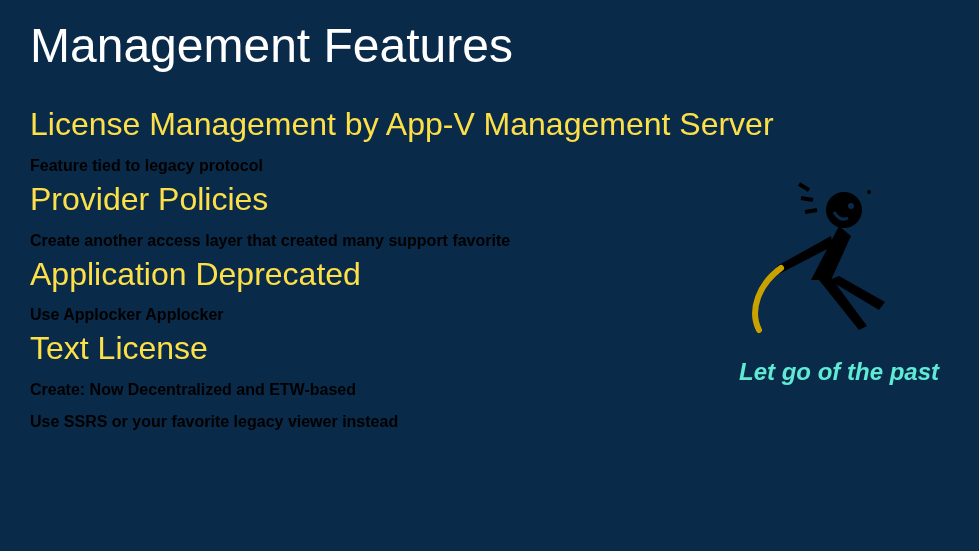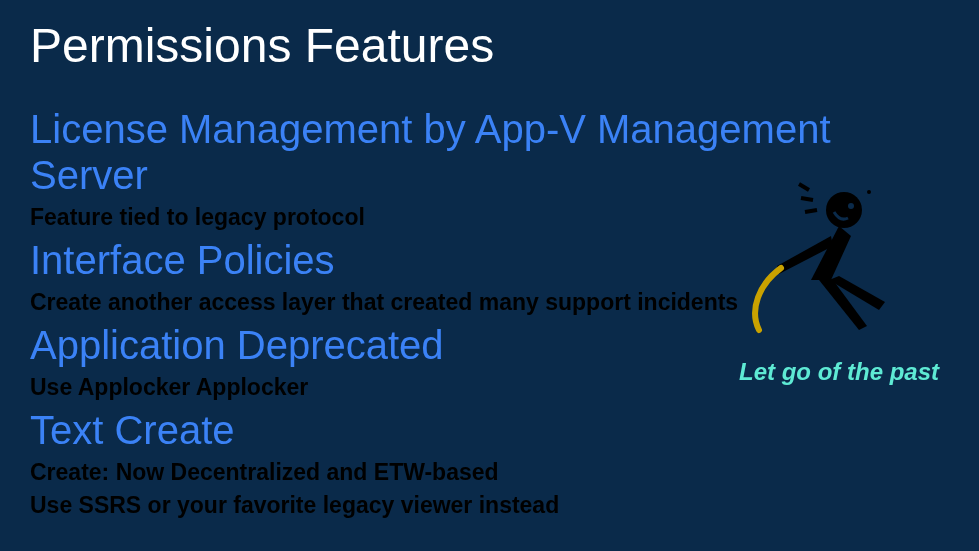--- a/index.html
+++ b/index.html
@@ -21,32 +21,32 @@
     font-weight: 300;
     color: #fff;
   }
   .content {
     position: absolute;
     left: 30px;
     top: 100px;
     right: 30px;
   }
   .item-heading {
-    font-size: 40px;
+    font-size: 32px;
     font-weight: 300;
-    color: #3b82f6;
+    color: #fde047;
     margin-top: 6px;
     margin-bottom: 0;
     line-height: 1.15;
   }
   .item-desc {
-    font-size: 23px;
+    font-size: 16px;
     font-weight: 600;
     color: #000;
-    margin-top: 6px;
+    margin-top: 14px;
     margin-bottom: 2px;
   }
   .caption {
     position: absolute;
     right: 40px;
     top: 358px;
     font-size: 24px;
     font-style: italic;
     font-weight: 600;
     color: #5eead4;
@@ -55,37 +55,37 @@
     position: absolute;
     right: 70px;
     top: 180px;
     width: 170px;
     height: 170px;
   }
 </style>
 </head>
 <body>
 
-<div class="title">Permissions Features</div>
+<div class="title">Management Features</div>
 
 <div class="content">
   <div>
     <div class="item-heading">License Management by App-V Management Server</div>
     <div class="item-desc">Feature tied to legacy protocol</div>
   </div>
   <div>
-    <div class="item-heading">Interface Policies</div>
-    <div class="item-desc">Create another access layer that created many support incidents</div>
+    <div class="item-heading">Provider Policies</div>
+    <div class="item-desc">Create another access layer that created many support favorite</div>
   </div>
   <div>
     <div class="item-heading">Application Deprecated</div>
     <div class="item-desc">Use Applocker Applocker</div>
   </div>
   <div>
-    <div class="item-heading">Text Create</div>
+    <div class="item-heading">Text License</div>
     <div class="item-desc">Create: Now Decentralized and ETW-based</div>
   </div>
   <div>
     <div class="item-desc">Use SSRS or your favorite legacy viewer instead</div>
   </div>
 </div>
 
 <div class="graphic">
   <svg viewBox="0 0 170 170" width="170" height="170">
     <g fill="#000">

